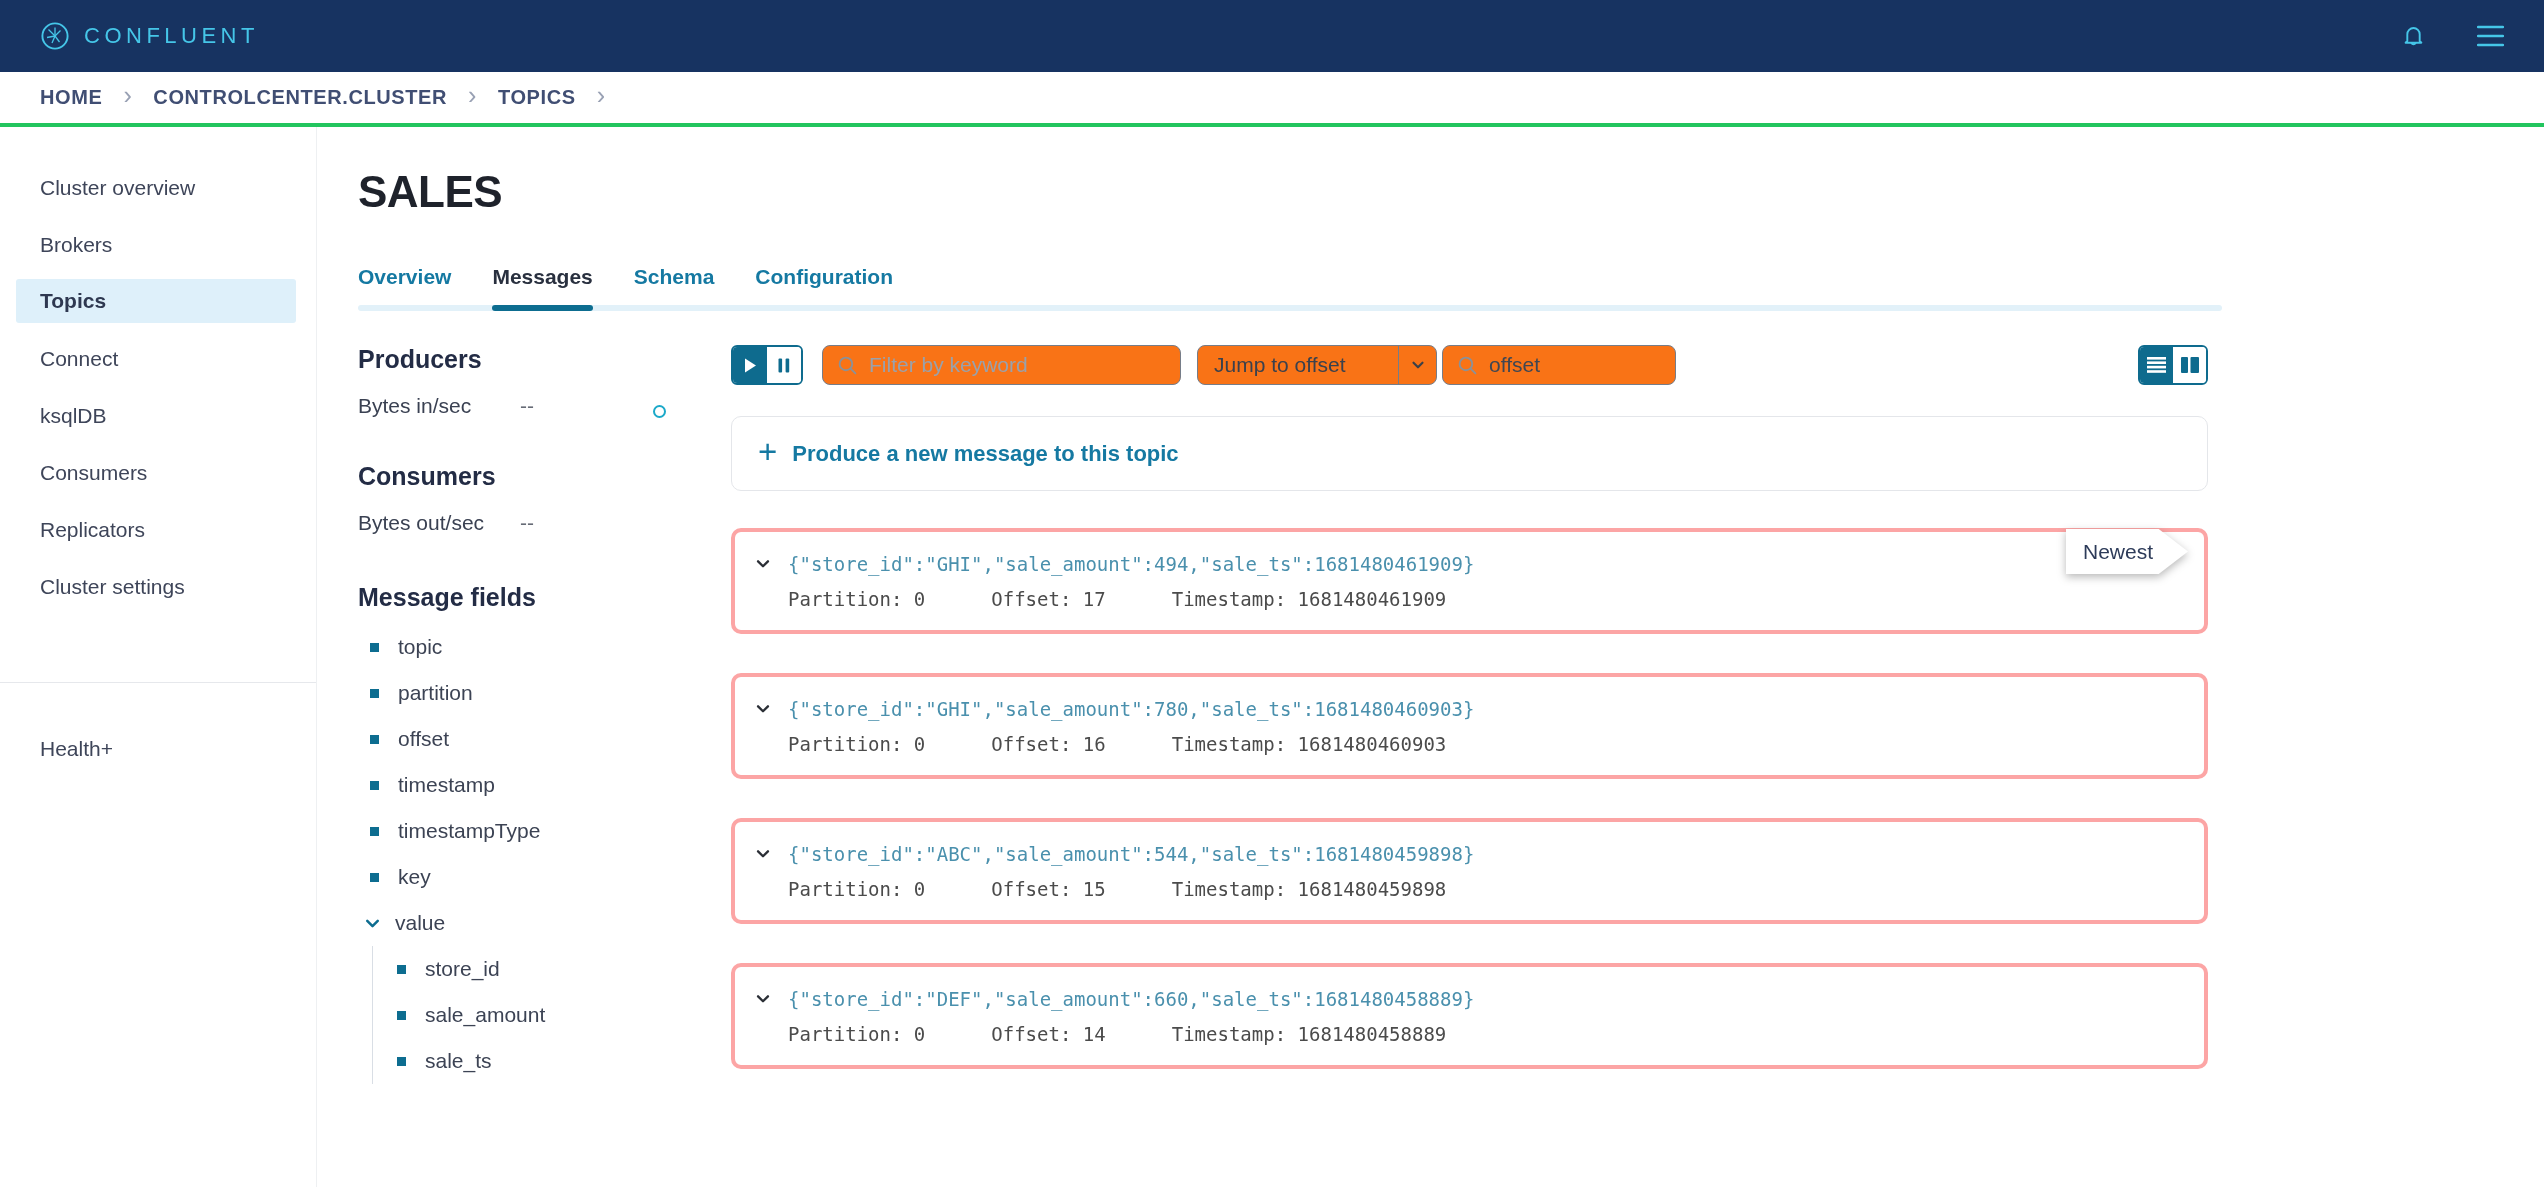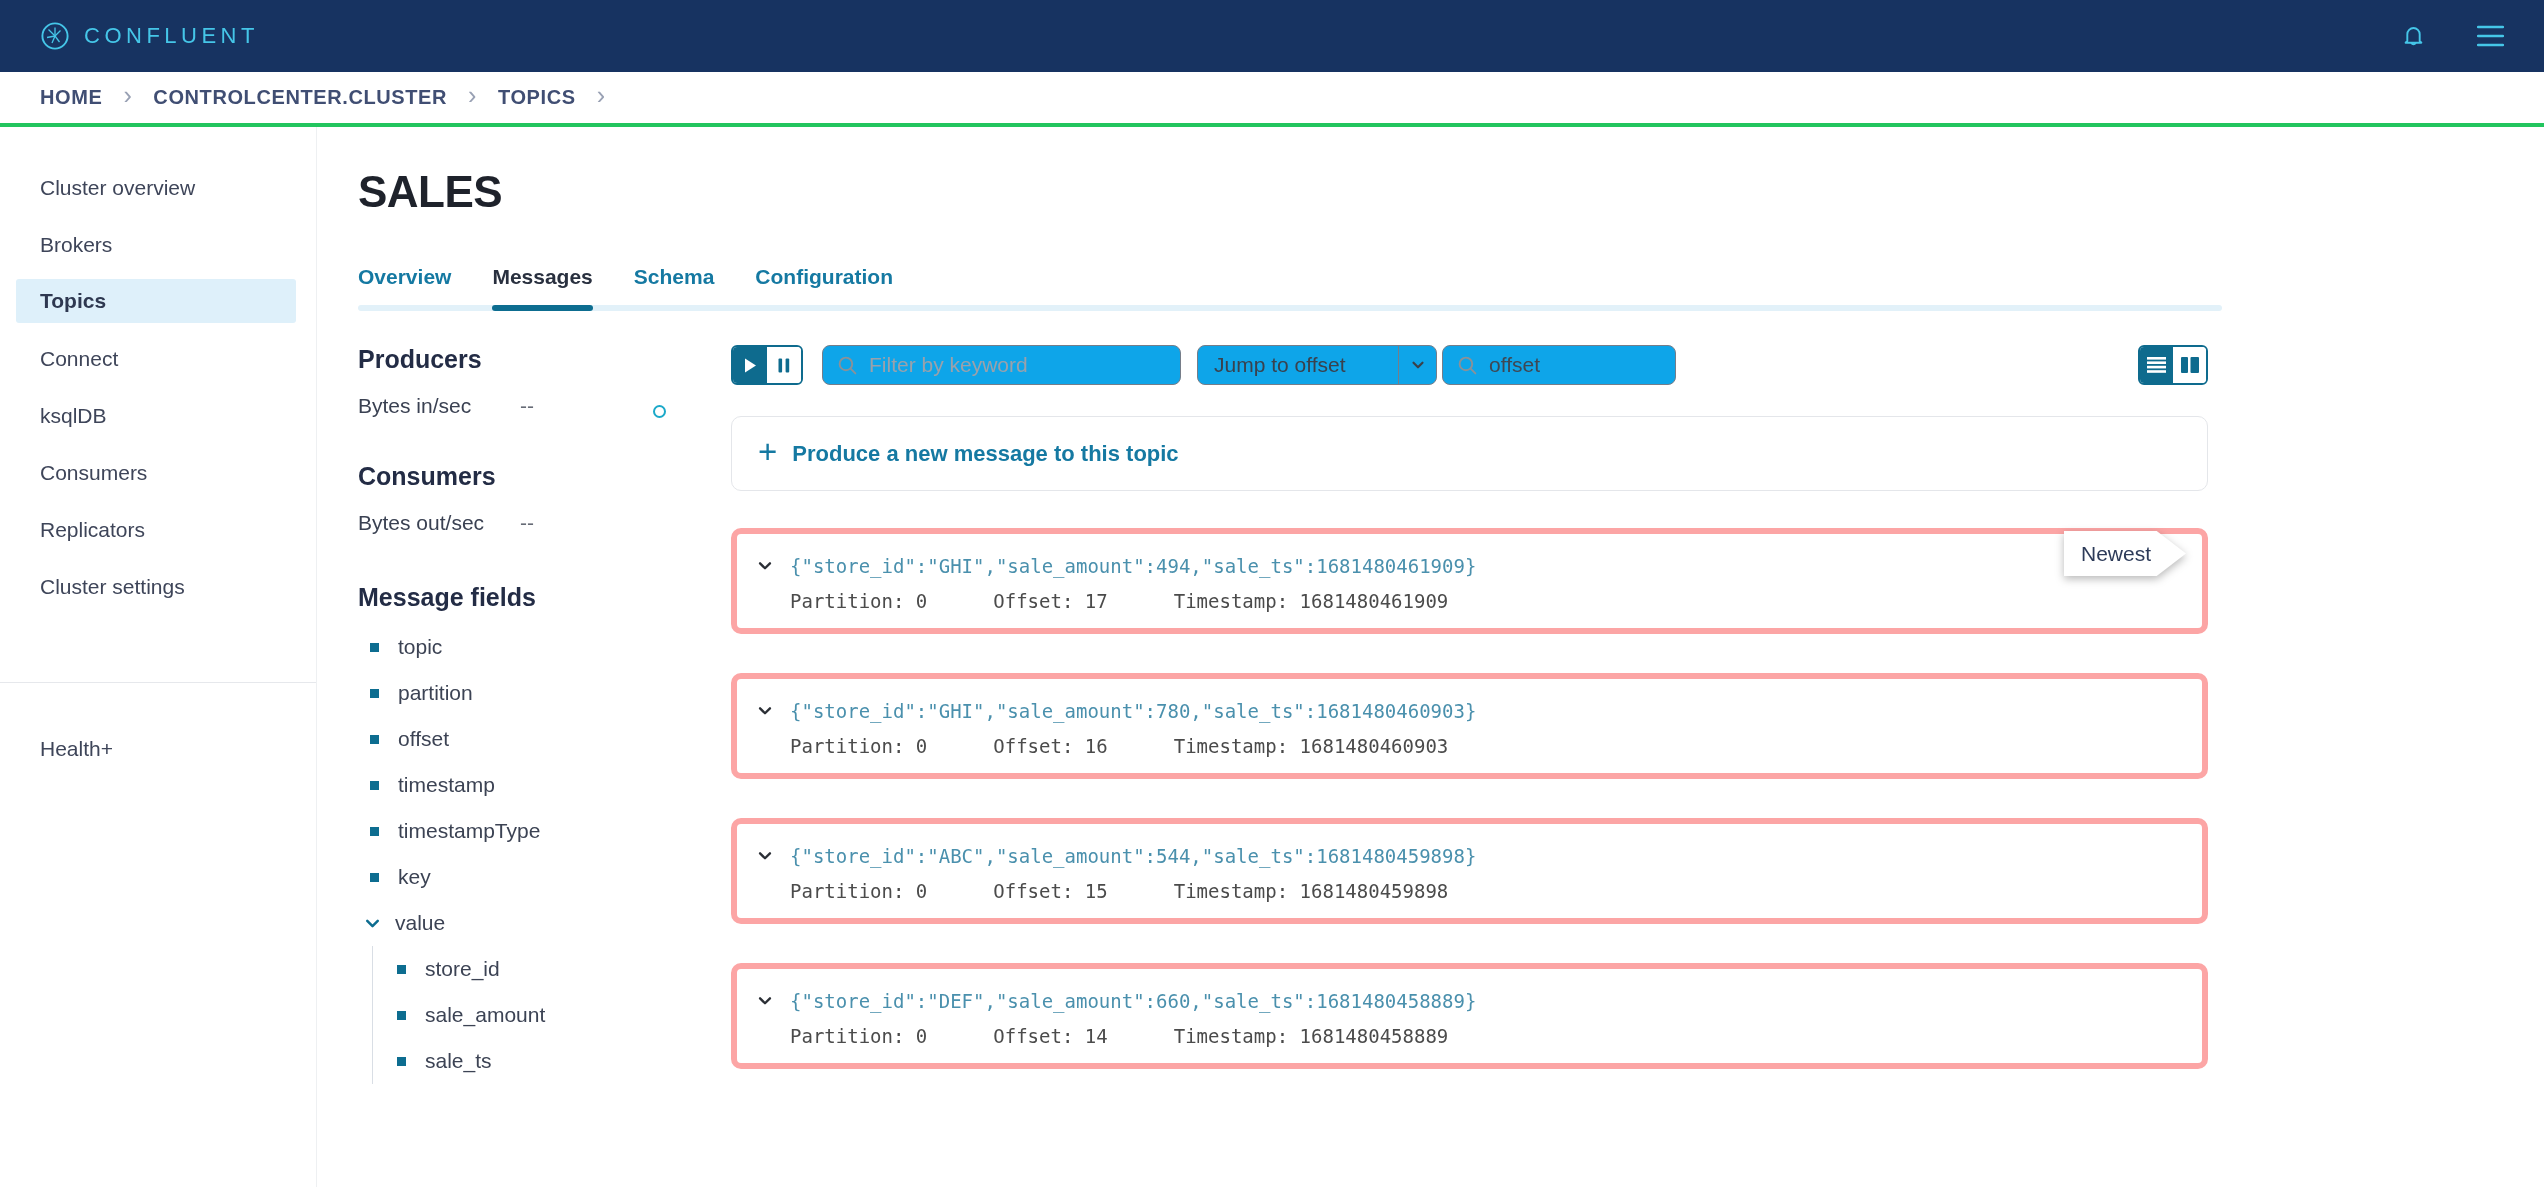--- a/index.html
+++ b/index.html
@@ -62,42 +62,42 @@
   .children .tree-item { padding-left:24px; }
 
   
   .spinner { position:absolute; left:-78px; top:60px; width:13px; height:13px;
     border:2.5px solid #1ba9c9; border-radius:50%; }
   .toolbar { display:flex; align-items:center; height:40px; }
   .pp-group, .view-toggle { display:flex; height:40px; border:2px solid #0e6b8e;
     border-radius:6px; overflow:hidden; }
   .pp-btn { width:34px; display:flex; align-items:center; justify-content:center; cursor:pointer; background:#fff; }
   .pp-btn.on { background:#0e6b8e; }
-  .input { height:40px; border:1.5px solid #767d89; border-radius:8px; background:#0ea5e9;
+  .input { height:40px; border:1.5px solid #767d89; border-radius:8px; background:#f97316;
     display:flex; align-items:center; }
   .filter-input { width:359px; margin-left:19px; padding:0 14px; gap:11px; }
   .native { border:none; outline:none; background:transparent; width:100%;
     font-family:"Liberation Sans", sans-serif; font-size:21px; color:#3f4753; }
   .native::placeholder { color:#9aa1ab; }
   .jump { width:240px; margin-left:16px; padding-left:16px; justify-content:space-between;
     font-size:21px; color:#3a414d; cursor:pointer; }
   .chev-box { width:38px; height:100%; border-left:1.5px solid #767d89;
     display:flex; align-items:center; justify-content:center; }
   .offset-input { width:234px; margin-left:5px; padding:0 14px; gap:11px; }
   .view-toggle { margin-left:auto; }
   .vt { width:33px; display:flex; align-items:center; justify-content:center; cursor:pointer; background:#fff; }
   .vt.on { background:#0e6b8e; }
 
   
   .produce-card { margin-top:31px; height:75px; border:1px solid #e4e6ea; border-radius:10px;
     display:flex; align-items:center; gap:15px; padding-left:26px; background:#fff; cursor:pointer; }
   .plus { color:#1579a2; font-size:33px; font-weight:400; line-height:1; margin-top:-4px; }
   .produce-label { color:#1579a2; font-size:22px; font-weight:700; }
 
-  .msg-card { margin-top:39px; height:106px; border:6px solid #fca5a5; border-radius:10px;
+  .msg-card { margin-top:39px; height:106px; border:4px solid #fca5a5; border-radius:10px;
     background:#fff; padding:21px 0 0 19px; position:relative; }
   .msg-card.first { margin-top:37px; }
   .msg-row1 { display:flex; align-items:center; gap:16px; }
   .msg-chev { display:flex; align-items:center; cursor:pointer; }
   .msg-json { font-family:"DejaVu Sans Mono", monospace; font-size:19px; color:#4a90ad; }
   .msg-meta { margin:13px 0 0 34px; display:flex; gap:66px;
     font-family:"DejaVu Sans Mono", monospace; font-size:19px; color:#4b4b4b; }
 
   .newest-wrap { position:absolute; top:-3px; right:16px;
     filter:drop-shadow(0 3px 4px rgba(0,0,0,0.28)); }

